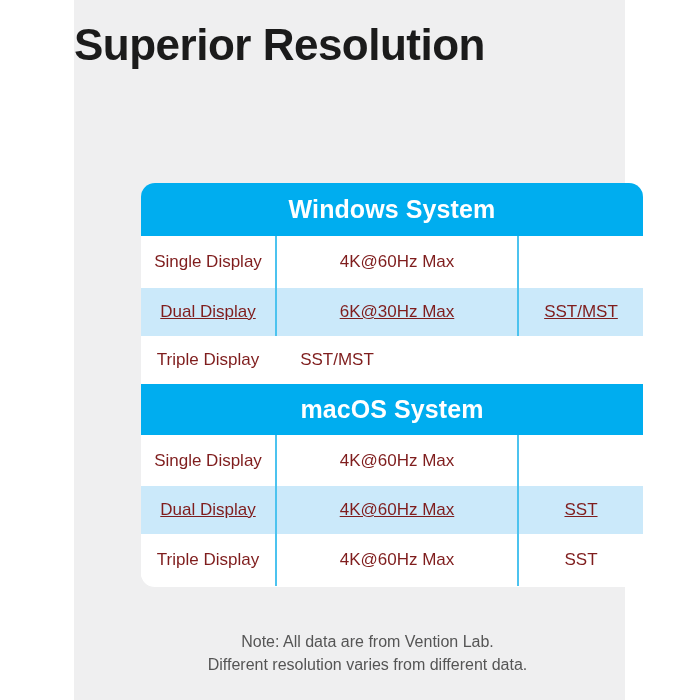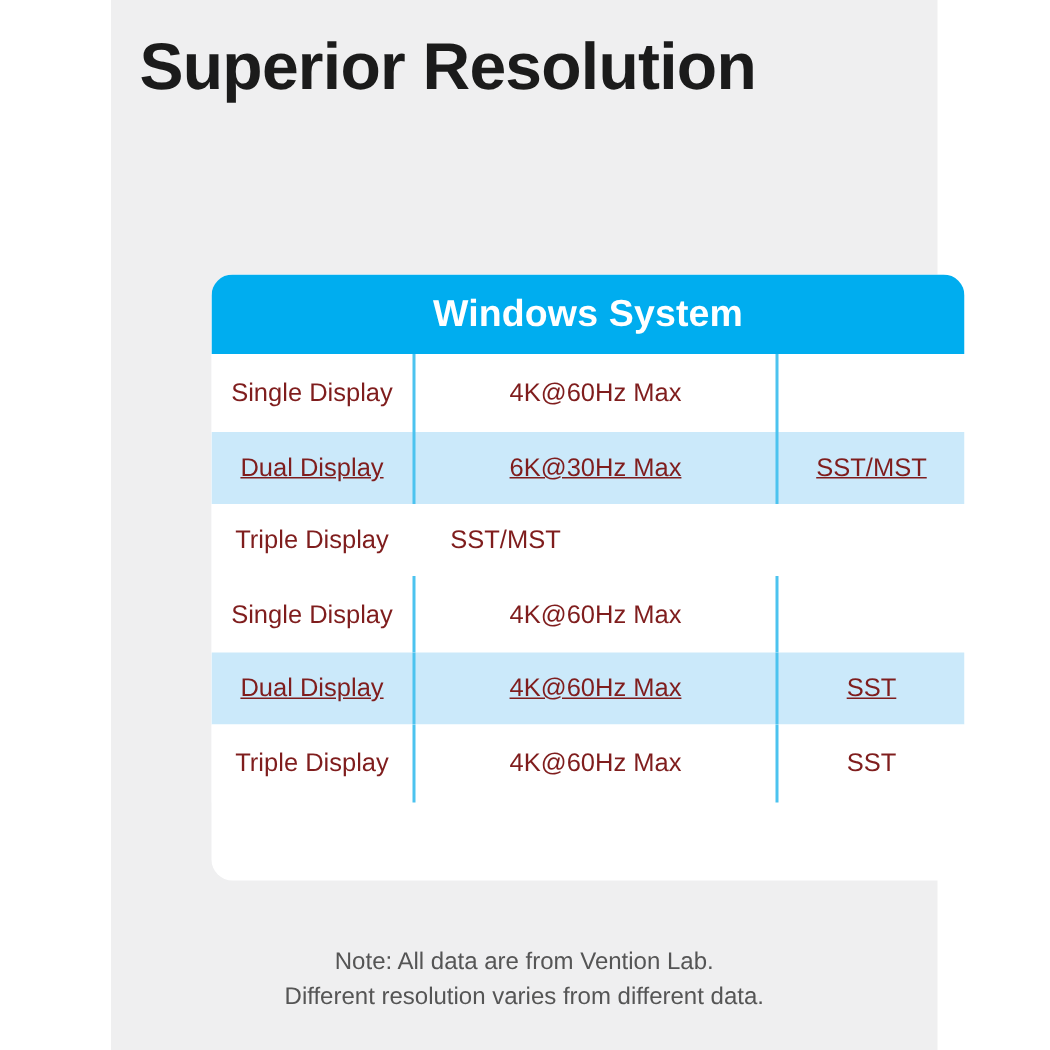--- a/index.html
+++ b/index.html
@@ -27,21 +27,20 @@
     width: 551px;
     height: 700px;
     background: #efeff0;
   }
 
   .title {
     position: absolute;
     left: 74px;
     top: 18px;
     width: 449px;
-    text-align: center;
     font-size: 44px;
     line-height: 1.22;
     font-weight: bold;
     color: #1b1b1b;
     letter-spacing: -0.5px;
   }
 
   .table {
     position: absolute;
     left: 99px;
@@ -92,21 +91,21 @@
   .win-r1 { height: 52px; }
   .win-r2 { height: 48px; }
   .win-r3 { height: 48px; }
   
   .mac-r1 { height: 51px; }
   .mac-r2 { height: 48px; }
   .mac-r3 { height: 52px; }
 
   .note {
     position: absolute;
-    left: 74px;
+    left: 92px;
     top: 630px;
     width: 551px;
     text-align: center;
     font-size: 16px;
     line-height: 1.45;
     color: #555555;
   }
   .note div { display: block; }
 </style>
 </head>
@@ -134,20 +133,21 @@
       <div class="cell c1">Dual Display</div>
       <div class="cell c2">6K@30Hz Max</div>
       <div class="cell c3">SST/MST</div>
     </div>
 
     <div class="row white win-r3">
       <div class="cell c1">Triple Display</div>
       <div class="cell c3">SST/MST</div>
     </div>
 
+    <div class="sys-header mac">macOS System</div>
 
     <div class="row white mac-r1">
       <div class="cell c1">Single Display</div>
       <div class="cell c2">4K@60Hz Max</div>
       <div class="cell c3"></div>
     </div>
 
     <div class="row tint mac-r2">
       <div class="cell c1">Dual Display</div>
       <div class="cell c2">4K@60Hz Max</div>

